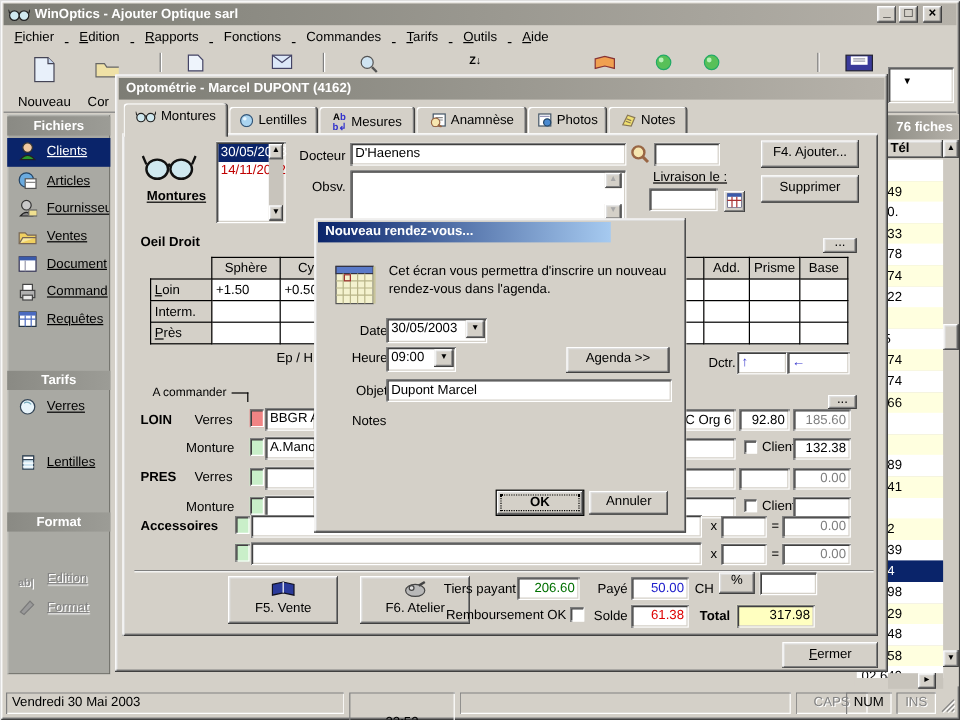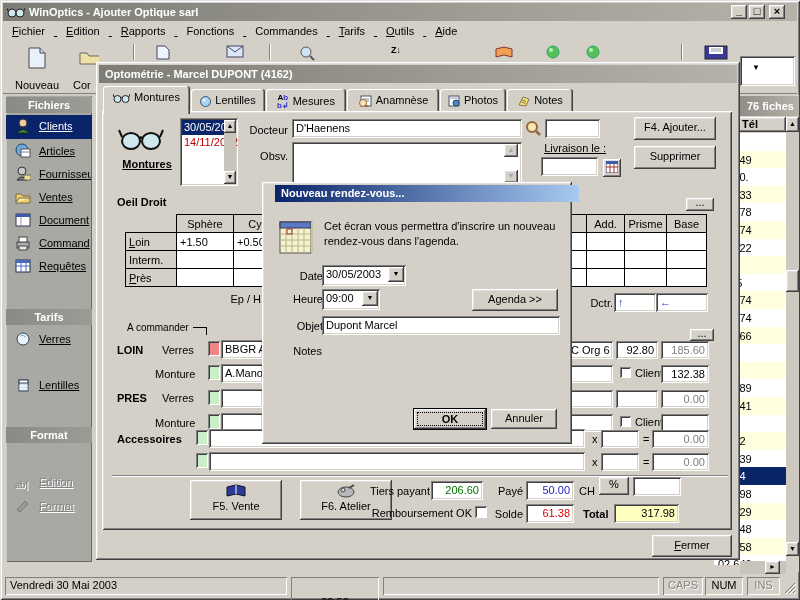--- a/index.html
+++ b/index.html
@@ -486,21 +486,21 @@
     <div class="abs cb" style="left:379px;top:444px;width:12px;height:12px;"></div>
     <div class="abs lbl" style="left:396px;top:446px;width:31px;text-align:right;">Solde</div>
     <div class="abs field num" style="left:430px;top:442px;width:48px;height:19px;color:#DD0000;">61.38</div>
     <div class="abs lbl" style="left:487px;top:446px;font-weight:bold;">Total</div>
     <div class="abs field num" style="left:518px;top:442px;width:65px;height:19px;background:#FFFFC0;">317.98</div>
 
     <div class="abs btn fl" style="left:556px;top:473px;width:80px;height:22px;line-height:20px;">Fermer</div>
   </div>
 
   <div class="abs raised" style="left:262px;top:182px;width:310px;height:262px;z-index:20;">
-    <div class="abs tb-blue" style="left:3px;top:3px;width:304px;height:17px;margin-left:10px;">Nouveau rendez-vous...</div>
+    <div class="abs tb-blue" style="left:3px;top:3px;width:244px;height:17px;">Nouveau rendez-vous...</div>
 
     <svg class="abs" style="left:16px;top:36px;" width="36" height="38">
       <rect x="2" y="4" width="31" height="31" fill="#f4f2cf" stroke="#555"></rect>
       <rect x="2" y="4" width="31" height="6" fill="#5a7ac8" stroke="#334"></rect>
       <rect x="35" y="6" width="0" height="0"></rect>
       <g stroke="#b8b488">
           <line x1="2" y1="16" x2="33" y2="16"></line>
           <line x1="2" y1="22" x2="33" y2="22"></line>
           <line x1="2" y1="28" x2="33" y2="28"></line>
           <line x1="8" y1="10" x2="8" y2="35"></line>
@@ -534,21 +534,21 @@
     <div class="abs btn" style="left:152px;top:227px;width:72px;height:20px;box-shadow: inset -1px -1px #404040, inset 1px 1px #fff, inset -2px -2px #808080, inset 2px 2px #dfdfdf, 0 0 0 1px #000;">
       <span class="dotted-inner">OK</span>
     </div>
     <div class="abs btn" style="left:229px;top:227px;width:66px;height:20px;line-height:18px;">Annuler</div>
   </div>
 
   <div class="abs" style="left:3px;top:575px;width:794px;height:22px;">
     <div class="abs" style="left:2px;top:2px;width:282px;height:18px;box-shadow:inset 1px 1px #808080,inset -1px -1px #fff;padding:2px 5px;">Vendredi 30 Mai 2003</div>
     <div class="abs" style="left:288px;top:2px;width:88px;height:18px;box-shadow:inset 1px 1px #808080,inset -1px -1px #fff;padding:19px 5px;text-align:center;">22:52</div>
     <div class="abs" style="left:380px;top:2px;width:276px;height:18px;box-shadow:inset 1px 1px #808080,inset -1px -1px #fff;"></div>
-    <div class="abs dis" style="left:660px;top:2px;width:40px;height:18px;box-shadow:inset 1px 1px #808080,inset -1px -1px #fff;padding:2px 0;text-align:center;">CAPS</div>
+    <div class="abs dis" style="left:660px;top:2px;width:60px;height:18px;box-shadow:inset 1px 1px #808080,inset -1px -1px #fff;padding:2px 0;text-align:center;">CAPS</div>
     <div class="abs" style="left:702px;top:2px;width:38px;height:18px;box-shadow:inset 1px 1px #808080,inset -1px -1px #fff;padding:2px 0;text-align:center;">NUM</div>
     <div class="abs dis" style="left:744px;top:2px;width:33px;height:18px;box-shadow:inset 1px 1px #808080,inset -1px -1px #fff;padding:2px 0;text-align:center;">INS</div>
     <svg class="abs" style="left:780px;top:6px;" width="13" height="13">
       <g stroke="#808080">
           <line x1="12" y1="2" x2="2" y2="12"></line>
           <line x1="12" y1="6" x2="6" y2="12"></line>
           <line x1="12" y1="10" x2="10" y2="12"></line>
         </g>
       <g stroke="#fff">
           <line x1="13" y1="3" x2="3" y2="13"></line>

